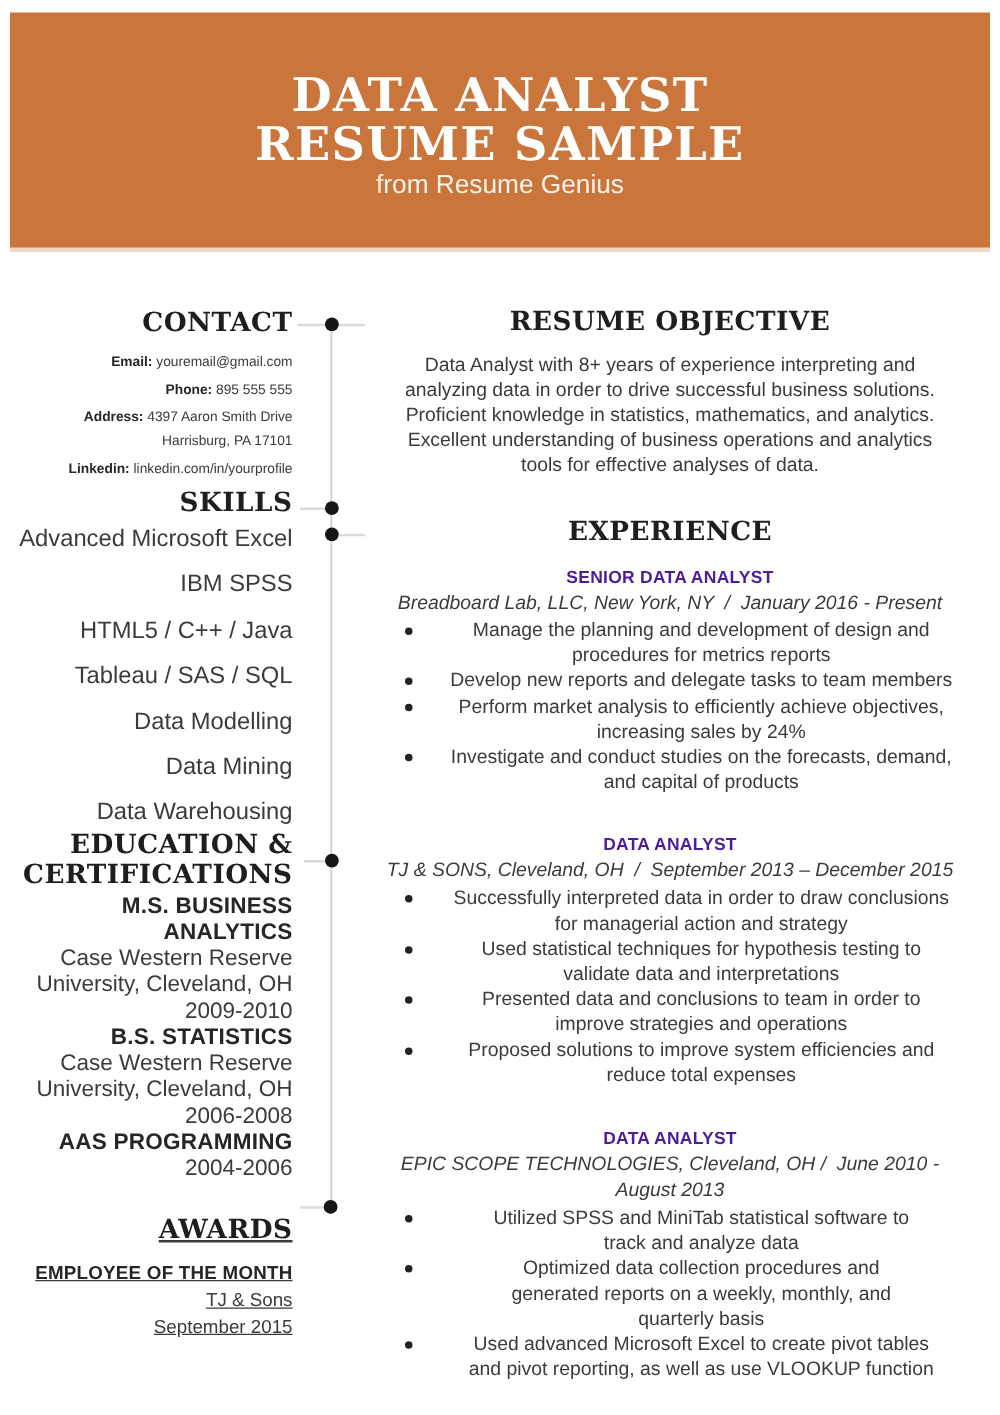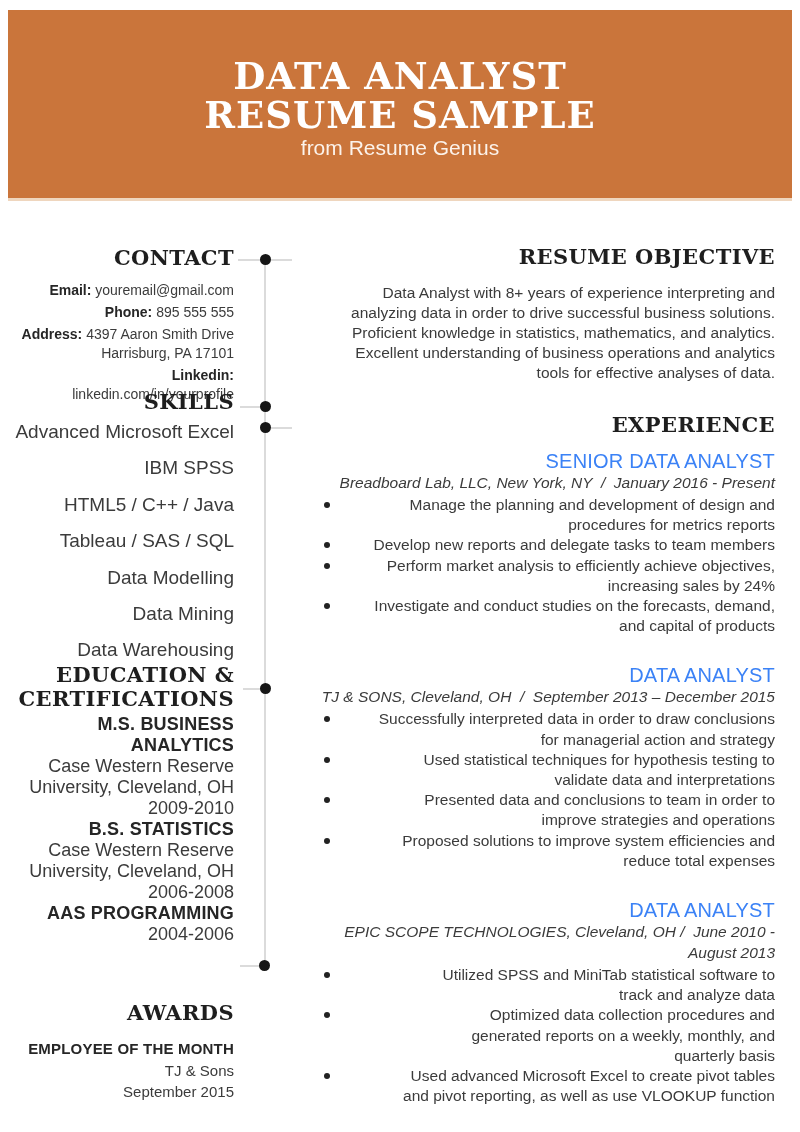--- a/index.html
+++ b/index.html
@@ -31,49 +31,49 @@
   }
 
   
   .tl-vline { position:absolute; left:264px; top:260px; width:2px; height:707px; background:var(--timeline-color,#DBDBDB); }
   .tl-connector { position:absolute; height:2px; background:var(--timeline-color,#DBDBDB); }
   .tl-dot { position:absolute; width:11px; height:11px; border-radius:50%; background:var(--dot-color,#161616); }
 
   
   .section { position:absolute; }
   .left-sec { left:12px; width:222px; text-align:right; }
-  .right-sec { left:297px; width:478px; text-align:right; }
+  .right-sec { left:297px; width:478px; text-align:center; }
   .sec-heading {
     font-family:"DejaVu Serif","Liberation Serif",serif;
     font-weight:bold; font-size:21px; line-height:24px;
     letter-spacing:0.4px; color:var(--heading-color,#1E1E1E);
   }
   .edu-heading { line-height:23.5px; }
 
   
   .contact-rows { margin-top:11px; }
-  .contact-row { font-size:14px; line-height:19px; margin-bottom:3px; }
+  .contact-row { font-size:11px; line-height:19px; margin-bottom:3px; }
   .contact-label { font-weight:bold; color:#262626; }
 
   
   .skills-list { margin:0; padding:0; list-style:none; }
   .skills-list li { font-size:19px; line-height:36.4px; }
 
   
   .edu-entries { margin-top:4px; font-size:18px; line-height:21px; }
   .degree { font-weight:bold; color:#262626; letter-spacing:0.2px; }
   .awards-entries { margin-top:13px; font-size:15px; line-height:21.5px; }
   .award-title { font-weight:bold; color:#262626; letter-spacing:0.2px; }
 
   
   .sec-heading.right-h { line-height:26px; }
   .objective-text { margin-top:13px; font-size:15.5px; line-height:20px; }
 
   .job { margin:0; }
-  .job-title { font-weight:normal; font-size:20px; line-height:21px; color:#3b82f6; letter-spacing:0.2px; }
+  .job-title { font-weight:bold; font-size:14px; line-height:21px; color:#4c1d95; letter-spacing:0.2px; }
   .job-meta { font-style:italic; font-size:15.5px; line-height:21px; white-space:pre-wrap; }
   .job-bullets { margin:2px 0 0 0; padding:0; list-style:none; }
   .job-bullets li { position:relative; padding-left:50px; font-size:15.5px; line-height:20.2px; }
   .bullet-dot { position:absolute; left:27px; top:7px; width:6px; height:6px; border-radius:50%; background:#222222; }
   .job-1 { margin-top:13px; }
   .job-2 { margin-top:29px; }
   .job-3 { margin-top:29px; }
 </style>
 </head>
 <body>
@@ -144,21 +144,21 @@
       <div>Case Western Reserve<br>University, Cleveland, OH</div>
       <div>2006-2008</div>
     </div>
     <div>
       <div class="degree">AAS PROGRAMMING</div>
       <div>2004-2006</div>
     </div>
   </div>
 </div>
 
-<div class="section left-sec" style="top:1001px;">
+<div class="section left-sec" style="top:971px;text-decoration:underline;">
   <div class="sec-heading">AWARDS</div>
   <div class="awards-entries">
     <div>
       <div class="award-title">EMPLOYEE OF THE MONTH</div>
       <div>TJ &amp; Sons</div>
       <div>September 2015</div>
     </div>
   </div>
 </div>
 

